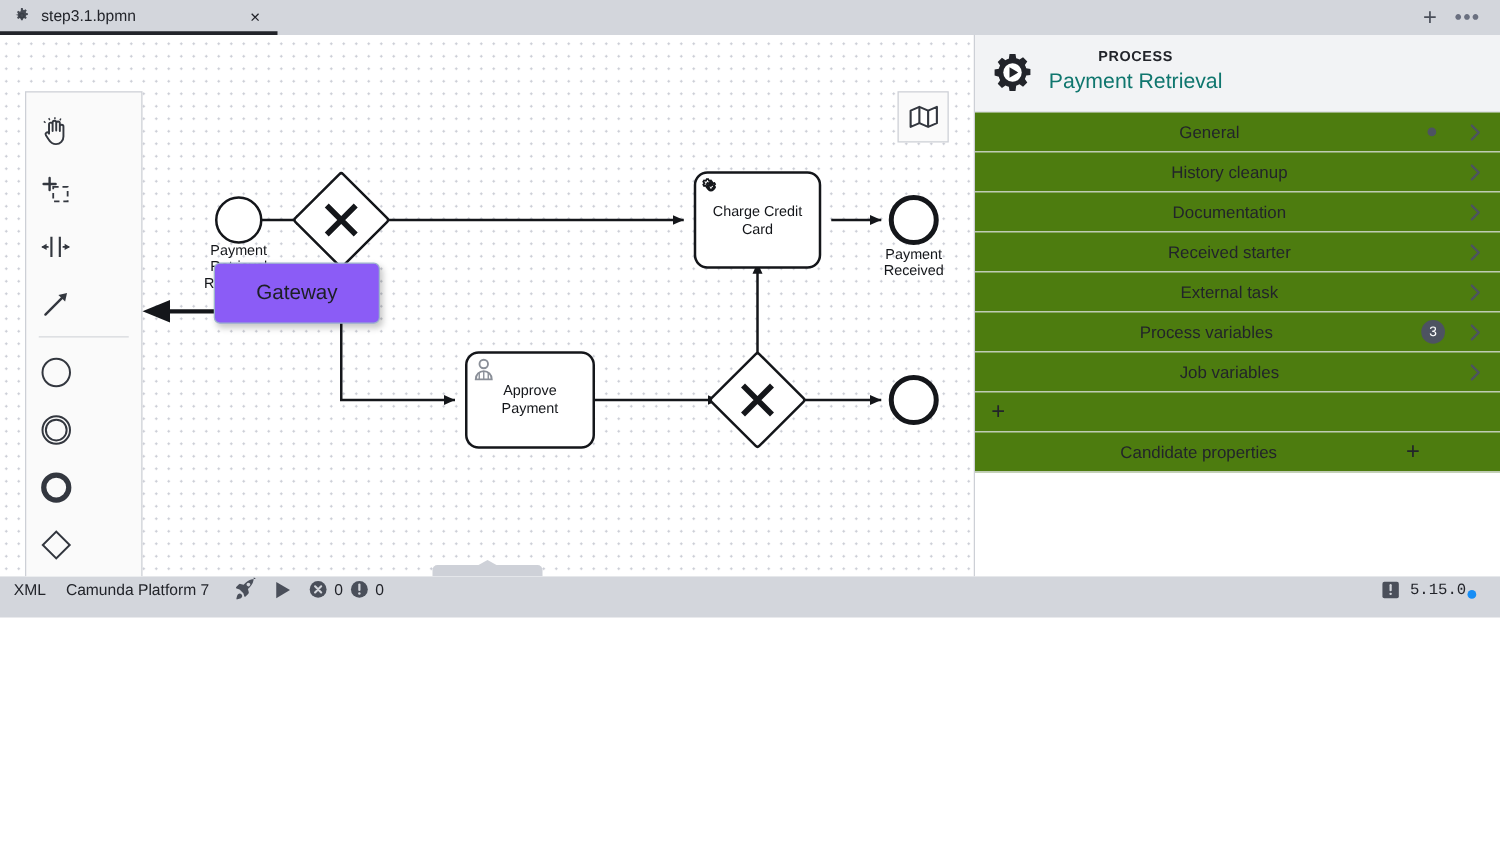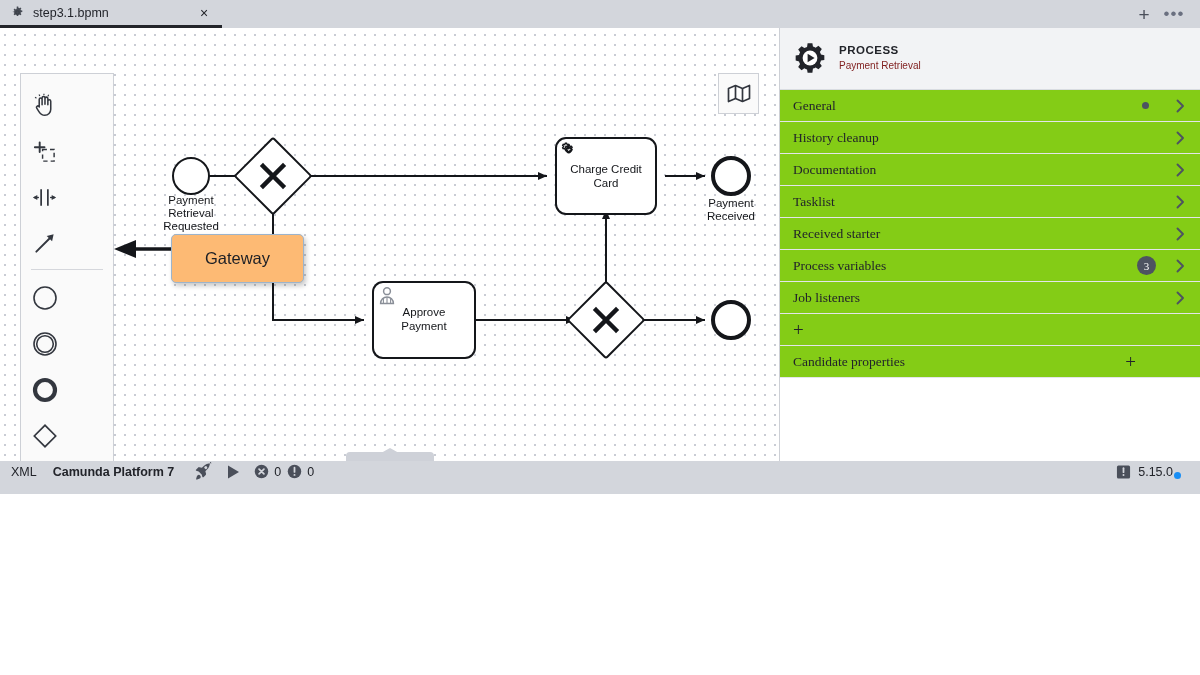--- a/index.html
+++ b/index.html
@@ -68,80 +68,80 @@
 
   
   .minimap-btn {
     position: absolute; right: 20px; top: 45px; width: 41px; height: 41px;
     background: #fafafa; border: 1px solid #cdd0d6;
     display: flex; align-items: center; justify-content: center; cursor: pointer; z-index: 25;
   }
 
   
   .callout {
-    position: absolute; left: 171px; top: 206px; width: 133px; height: 49px;
-    background: #fdba74; border: 1px solid #9cb4cc; border-radius: 5px;
+    position: absolute; left: 171px; top: 182px; width: 133px; height: 49px;
+    background: #8b5cf6; border: 1px solid #9cb4cc; border-radius: 5px;
     display: flex; align-items: center; justify-content: center;
     font-size: 16.5px; color: #1c1f25; z-index: 30;
     box-shadow: 2px 3px 5px rgba(0,0,0,0.22);
   }
   .callout-arrow { position: absolute; left: 112px; top: 206px; z-index: 29; }
 
   
   .drawer-handle {
     position: absolute; left: 50%; transform: translateX(-50%); bottom: 0;
     width: 88px; height: 9px; background: #ced1d8; border-radius: 4px 4px 0 0; z-index: 20;
     cursor: pointer;
   }
   .drawer-handle::after {
     content: ""; position: absolute; left: 50%; top: -4px; transform: translateX(-50%);
     width: 0; height: 0; border-left: 9px solid transparent; border-right: 9px solid transparent;
     border-bottom: 5px solid #ced1d8;
   }
 
   
-  .props { flex: 1 1 auto; background: #ffffff; display: flex; flex-direction: column; min-width: 0; }
+  .props { flex: 1 1 auto; background: #ffffff; display: flex; flex-direction: column; min-width: 0; text-align: center; }
   .props-head {
     display: flex; align-items: center; gap: 13px;
     padding: 12px 16px 13px 14px; background: #f2f3f5; border-bottom: 1px solid #d9dce1;
     height: 62px;
   }
   .props-head-icon { flex: 0 0 32px; width: 32px; height: 32px; }
   .props-head-txt { min-width: 0; }
   .props-kind {
     font-size: 11.5px; font-weight: bold; letter-spacing: 0.5px; color: #22242a; line-height: 1.35;
   }
-  .props-name { font-size: 10px; color: #7f1d1d; line-height: 1.35; }
+  .props-name { font-size: 17px; color: #0f766e; line-height: 1.35; }
 
   .prop-row {
     display: flex; align-items: center; height: 32px; padding: 0 14px 0 13px;
-    border-bottom: 1px solid #e3e5e9; cursor: pointer; background: #84cc16; font-family: Liberation Serif, serif;
+    border-bottom: 1px solid #e3e5e9; cursor: pointer; background: #4d7c0f;
   }
   .prop-label { flex: 1 1 auto; font-size: 13.5px; color: #22242a; }
   .prop-dot { width: 7px; height: 7px; border-radius: 50%; background: #4d5361; margin-right: 25px; }
   .prop-badge {
     min-width: 19px; height: 19px; border-radius: 10px; background: #4d5361; color: #fff;
     font-size: 11px; display: flex; align-items: center; justify-content: center;
     padding: 0 5px; margin-right: 18px;
   }
   .prop-chev { width: 12px; display: flex; align-items: center; justify-content: center; color: #4d5361; }
   .prop-plus { font-size: 19px; line-height: 1; color: #22242a; margin-right: 50px; }
 
   
   .statusbar {
     flex: 0 0 33px; height: 33px; background: #d3d6dc; display: flex; align-items: center;
     padding: 0 11px 12px 11px; font-size: 12.5px; color: #22242a; gap: 0;
   }
   .sb-item { display: flex; align-items: center; cursor: pointer; }
   .sb-xml { padding-right: 16px; }
-  .sb-engine { padding-right: 14px; font-weight: bold; }
+  .sb-engine { padding-right: 14px; }
   .sb-icon { width: 30px; height: 33px; display: flex; align-items: center; justify-content: center; cursor: pointer; }
   .sb-count { display: flex; align-items: center; gap: 5px; margin-left: 6px; cursor: pointer; }
   .sb-spacer { flex: 1 1 auto; }
-  .sb-version { display: flex; align-items: center; position: relative; padding-right: 8px; cursor: pointer; }
+  .sb-version { display: flex; align-items: center; position: relative; padding-right: 8px; cursor: pointer; font-family: Liberation Mono, monospace; }
   .sb-bluedot {
     width: 7px; height: 7px; border-radius: 50%; background: #188ef5; margin-left: 1px;
     align-self: flex-start; margin-top: 8px;
   }
 </style>
 </head>
 <body>
 
 <div class="app">
 
@@ -381,51 +381,51 @@
 
         <div class="prop-row">
           <span class="prop-label">Documentation</span>
           <span class="prop-chev">
             <svg width="9" height="14" viewBox="0 0 9 14">
                 <path d="M1.5 1.5L7 7l-5.5 5.5" fill="none" stroke="#4d5361" stroke-width="1.9" stroke-linecap="round" stroke-linejoin="round"></path>
               </svg>
           </span>
         </div>
 
-        <div class="prop-row">
-          <span class="prop-label">Tasklist</span>
-          <span class="prop-chev">
-            <svg width="9" height="14" viewBox="0 0 9 14">
-                <path d="M1.5 1.5L7 7l-5.5 5.5" fill="none" stroke="#4d5361" stroke-width="1.9" stroke-linecap="round" stroke-linejoin="round"></path>
-              </svg>
-          </span>
-        </div>
 
         <div class="prop-row">
           <span class="prop-label">Received starter</span>
           <span class="prop-chev">
             <svg width="9" height="14" viewBox="0 0 9 14">
                 <path d="M1.5 1.5L7 7l-5.5 5.5" fill="none" stroke="#4d5361" stroke-width="1.9" stroke-linecap="round" stroke-linejoin="round"></path>
               </svg>
           </span>
         </div>
 
+        <div class="prop-row">
+          <span class="prop-label">External task</span>
+          <span class="prop-chev">
+            <svg width="9" height="14" viewBox="0 0 9 14">
+                <path d="M1.5 1.5L7 7l-5.5 5.5" fill="none" stroke="#4d5361" stroke-width="1.9" stroke-linecap="round" stroke-linejoin="round"></path>
+              </svg>
+          </span>
+        </div>
 
         <div class="prop-row">
           <span class="prop-label">Process variables</span>
           <span class="prop-badge">3</span>
           <span class="prop-chev">
             <svg width="9" height="14" viewBox="0 0 9 14">
                 <path d="M1.5 1.5L7 7l-5.5 5.5" fill="none" stroke="#4d5361" stroke-width="1.9" stroke-linecap="round" stroke-linejoin="round"></path>
               </svg>
           </span>
         </div>
 
         <div class="prop-row">
-          <span class="prop-label">Job listeners</span>
+          <span class="prop-label">Job variables</span>
           <span class="prop-chev">
             <svg width="9" height="14" viewBox="0 0 9 14">
                 <path d="M1.5 1.5L7 7l-5.5 5.5" fill="none" stroke="#4d5361" stroke-width="1.9" stroke-linecap="round" stroke-linejoin="round"></path>
               </svg>
           </span>
         </div>
 
         <div class="prop-row">
           <span class="prop-plus">+</span>
         </div>

